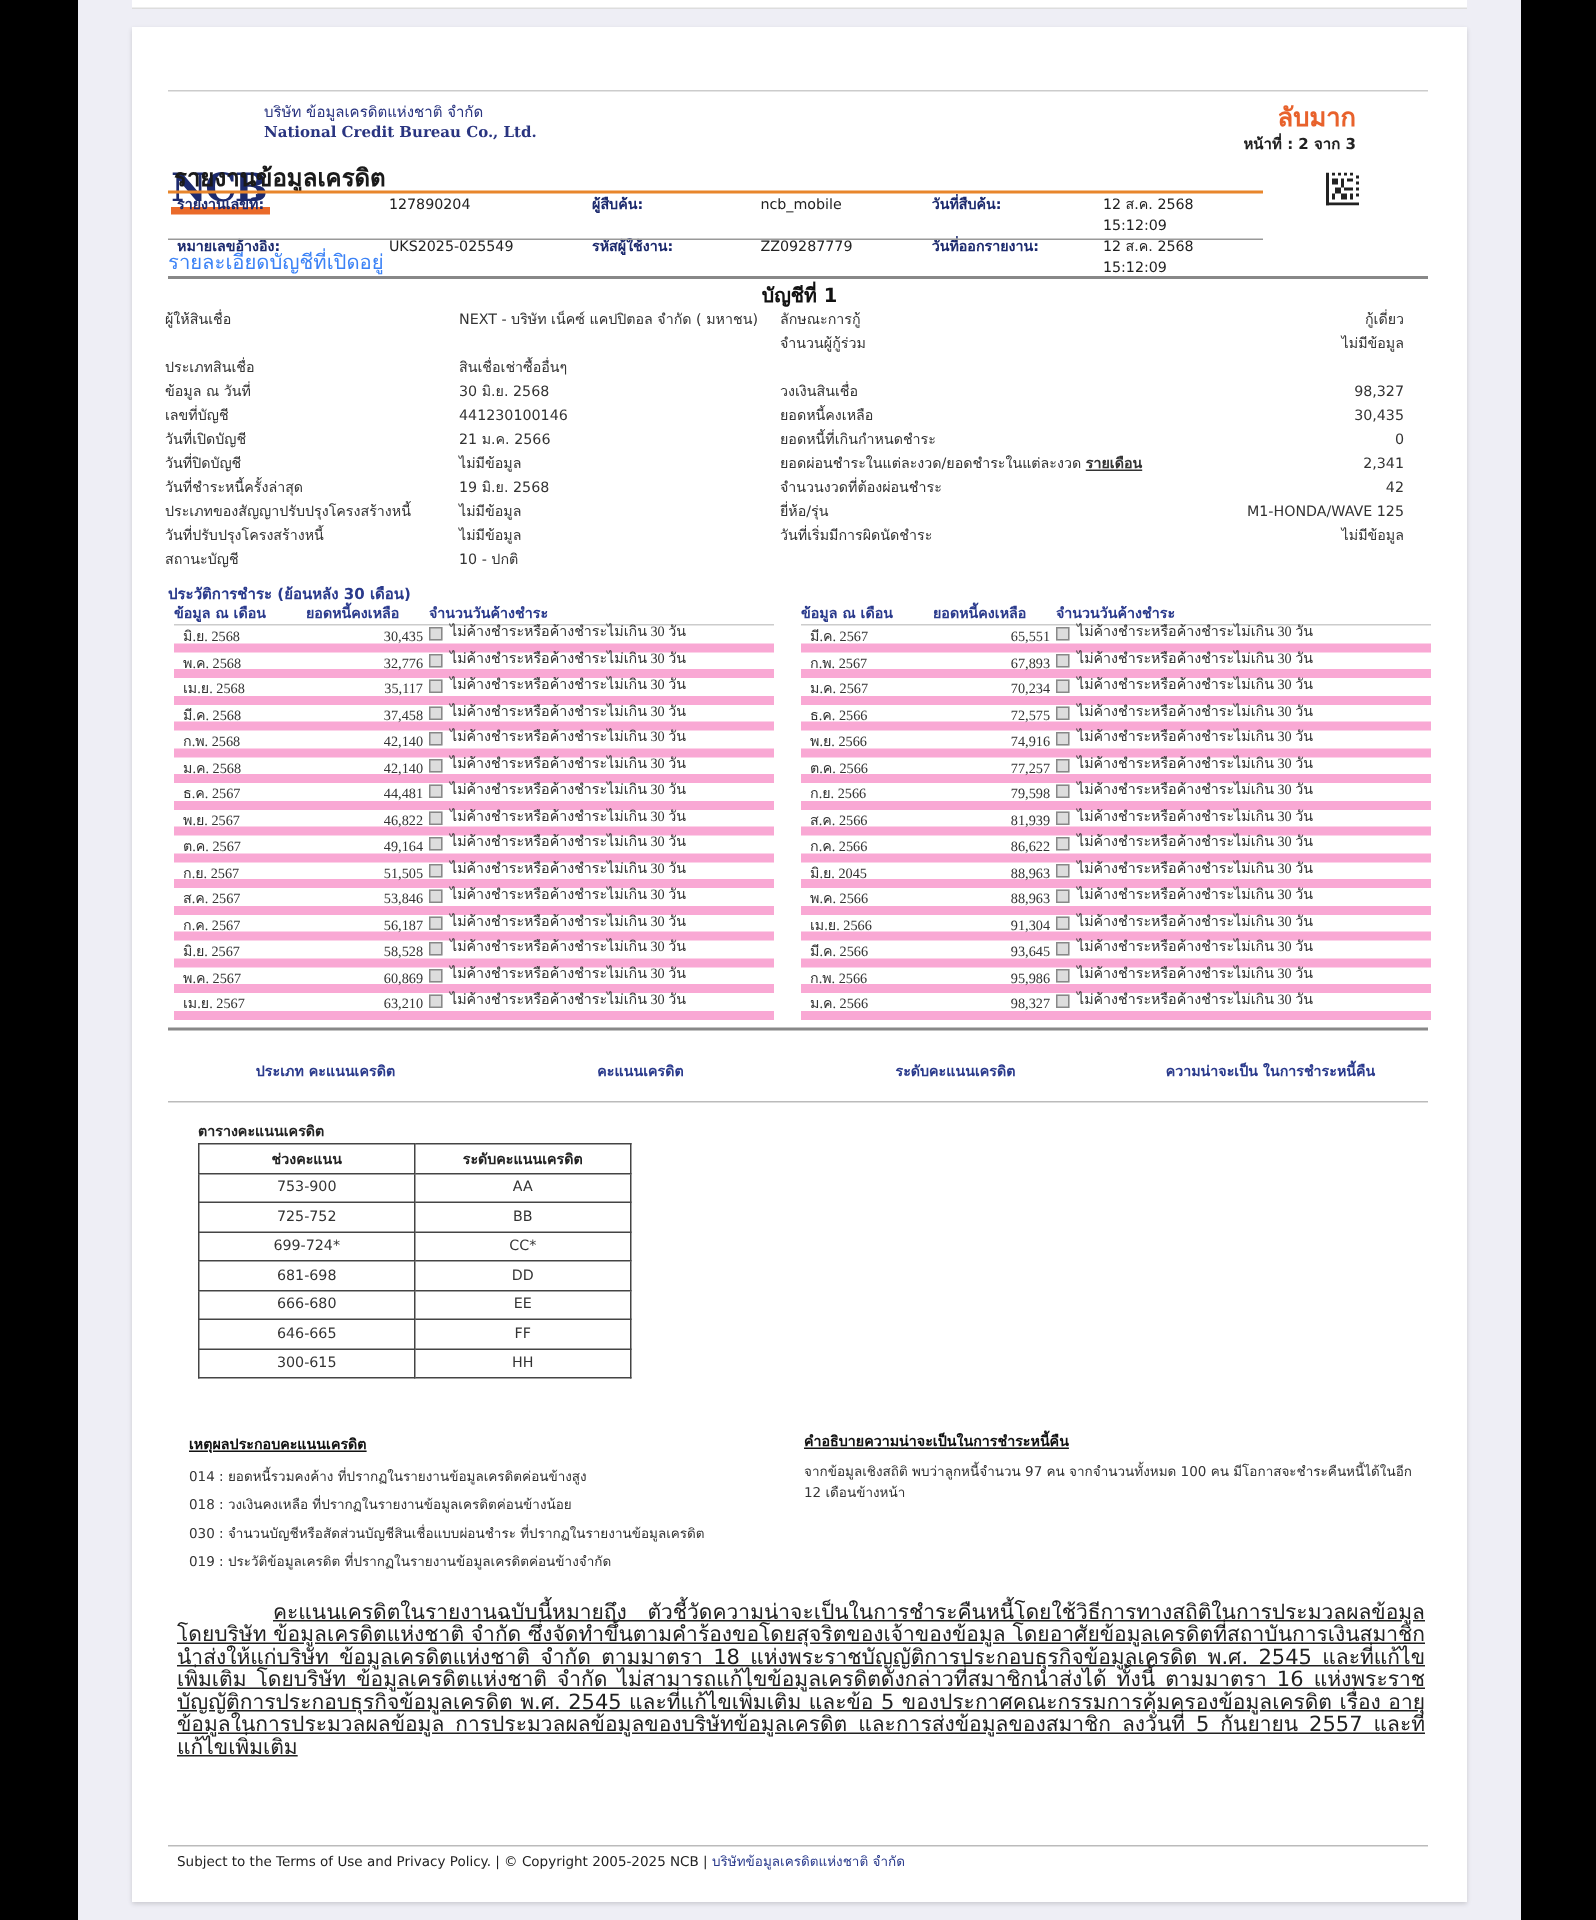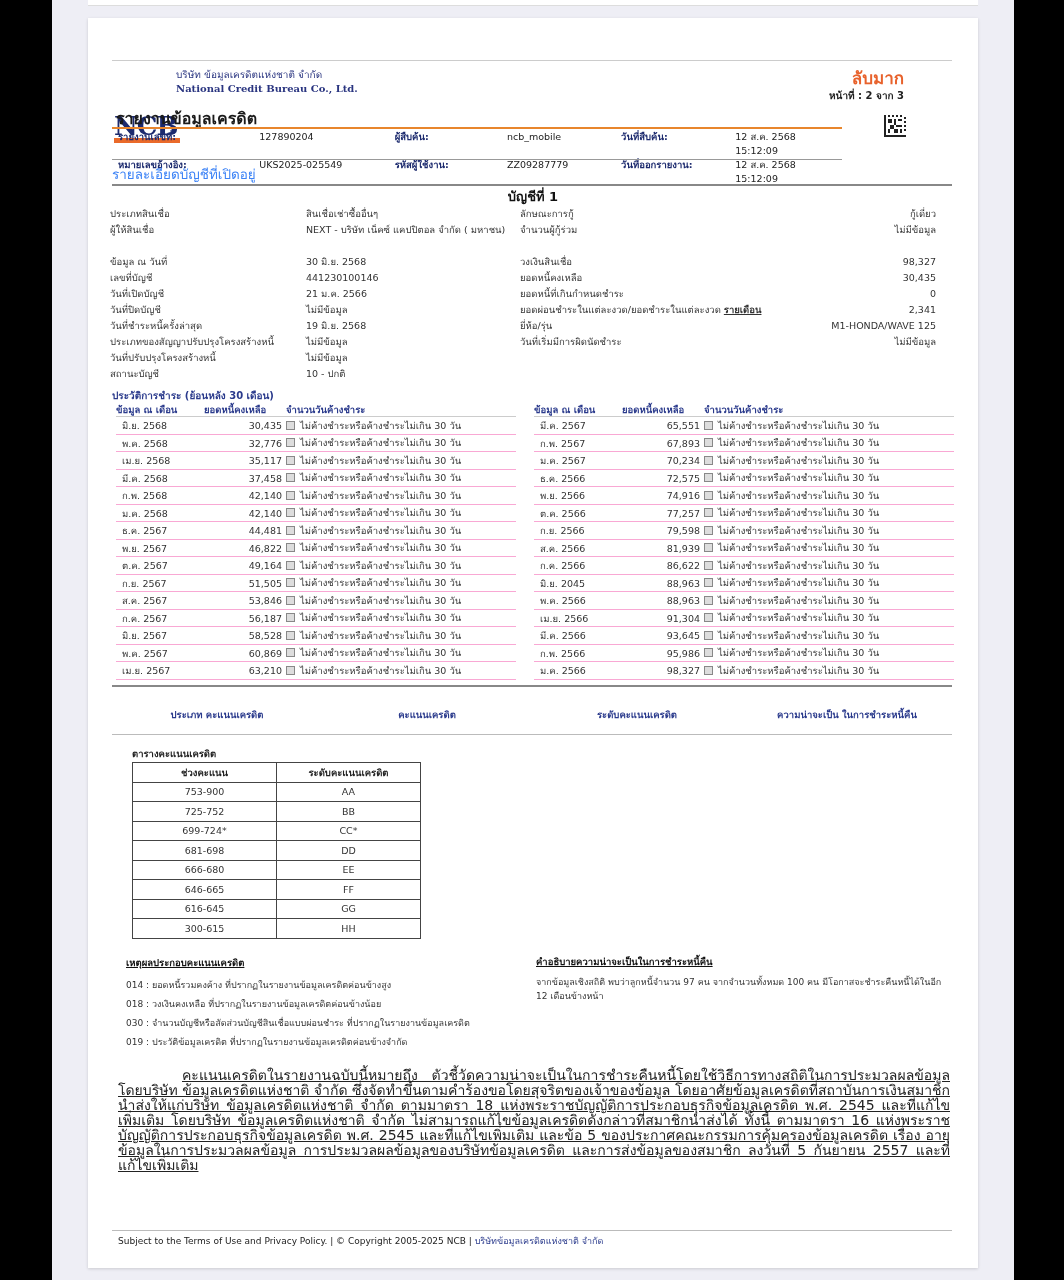--- a/index.html
+++ b/index.html
@@ -34,21 +34,21 @@
   .info-left .v { width: 220px; color: #333; }
   .info-right .k { flex: 1; color: #333; }
   .info-right .v { text-align: right; color: #333; }
   .tall { height: 32px; }
   .u { text-decoration: underline; font-weight: bold; }
   .hist-title { left: 24px; top: 370px; font-size: 10px; font-weight: bold; color: #2a3a8c; }
   .hist { top: 385px; font-size: 9.5px; }
   .hist-left { left: 28px; width: 400px; }
   .hist-right { left: 446px; width: 420px; }
   .hist-head { display: flex; color: #2a3a8c; font-weight: bold; height: 14px; line-height: 14px; border-bottom: 1px solid #ccc; }
-  .hist-row { display: flex; height: 17.5px; line-height: 17px; border-bottom: 1px solid #f9a8d4; color: #333; }
+  .hist-row { display: flex; height: 17.5px; line-height: 17px; border-bottom: 6px solid #f9a8d4; color: #333; font-family: Liberation Serif, serif; }
   .c-month { width: 78px; padding-left: 6px; }
   .c-bal { width: 92px; text-align: right; padding-right: 4px; }
   .c-status { flex: 1; display: flex; align-items: center; }
   .chk { display: inline-block; width: 9px; height: 9px; border: 1px solid #888; background: #ddd; margin-right: 5px; }
   .hist-head .c-month { padding-left: 0; }
   .hist-head .c-bal { text-align: left; padding-left: 10px; }
   .thick-line { left: 24px; top: 667px; width: 840px; height: 2px; background: #888; }
   .score { left: 24px; top: 677px; width: 840px; font-size: 9.5px; }
   .score-row { display: flex; height: 18px; line-height: 18px; }
   .score-row div { flex: 1; text-align: center; }
@@ -128,29 +128,29 @@
       </div>
     </div>
     <div class="abs meta-line"></div>
 
     <div class="abs sec-title">รายละเอียดบัญชีที่เปิดอยู่</div>
     <div class="abs sec-line"></div>
 
     <div class="abs acct-title">บัญชีที่ 1</div>
 
     <div class="abs info-left">
-      <div class="info-row">
-          <span class="k">ประเภทสินเชื่อ</span>
-          <span class="v">สินเชื่อเช่าซื้ออื่นๆ</span>
-        </div>
       <div class="info-row tall">
           <span class="k">ผู้ให้สินเชื่อ</span>
           <span class="v">NEXT - บริษัท เน็คซ์ แคปปิตอล จำกัด ( มหาชน)</span>
         </div>
       <div class="info-row">
+          <span class="k">ประเภทสินเชื่อ</span>
+          <span class="v">สินเชื่อเช่าซื้ออื่นๆ</span>
+        </div>
+      <div class="info-row">
           <span class="k">ข้อมูล ณ วันที่</span>
           <span class="v">30 มิ.ย. 2568</span>
         </div>
       <div class="info-row">
           <span class="k">เลขที่บัญชี</span>
           <span class="v">441230100146</span>
         </div>
       <div class="info-row">
           <span class="k">วันที่เปิดบัญชี</span>
           <span class="v">21 ม.ค. 2566</span>
@@ -194,20 +194,24 @@
           <span class="k">ยอดหนี้คงเหลือ</span>
           <span class="v">30,435</span>
         </div>
       <div class="info-row">
           <span class="k">ยอดหนี้ที่เกินกำหนดชำระ</span>
           <span class="v">0</span>
         </div>
       <div class="info-row">
           <span class="k"><span>ยอดผ่อนชำระในแต่ละงวด/ยอดชำระในแต่ละงวด</span> <span class="u">รายเดือน</span></span>
           <span class="v">2,341</span>
+        </div>
+      <div class="info-row">
+          <span class="k">จำนวนงวดที่ต้องผ่อนชำระ</span>
+          <span class="v">42</span>
         </div>
       <div class="info-row">
           <span class="k">ยี่ห้อ/รุ่น</span>
           <span class="v">M1-HONDA/WAVE 125</span>
         </div>
       <div class="info-row">
           <span class="k">วันที่เริ่มมีการผิดนัดชำระ</span>
           <span class="v">ไม่มีข้อมูล</span>
         </div>
     </div>
@@ -513,24 +517,20 @@
           </tr>
           <tr>
             <td>666-680</td>
             <td>EE</td>
           </tr>
           <tr>
             <td>646-665</td>
             <td>FF</td>
           </tr>
           <tr>
-            <td>616-645</td>
-            <td>GG</td>
-          </tr>
-          <tr>
             <td>300-615</td>
             <td>HH</td>
           </tr>
         </tbody>
     </table>
 
     <div class="abs reasons">
       <div class="h">เหตุผลประกอบคะแนนเครดิต</div>
       <div class="r">014 : ยอดหนี้รวมคงค้าง ที่ปรากฏในรายงานข้อมูลเครดิตค่อนข้างสูง</div>
       <div class="r">018 : วงเงินคงเหลือ ที่ปรากฏในรายงานข้อมูลเครดิตค่อนข้างน้อย</div>

